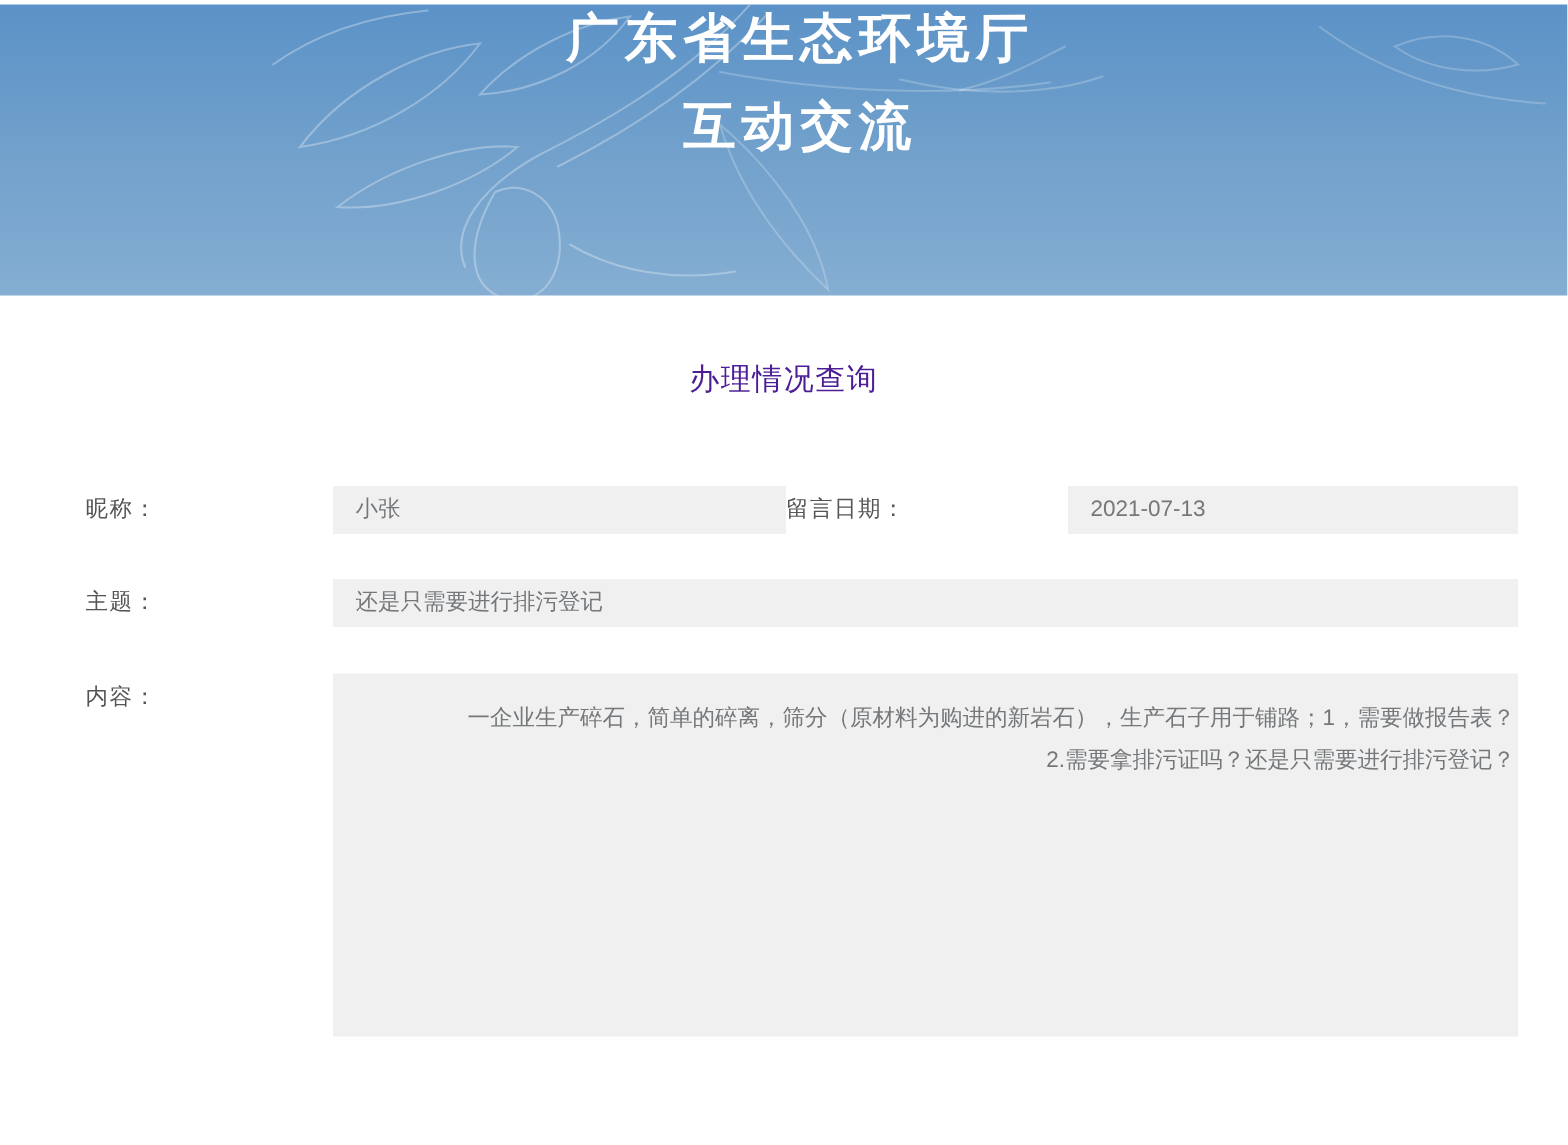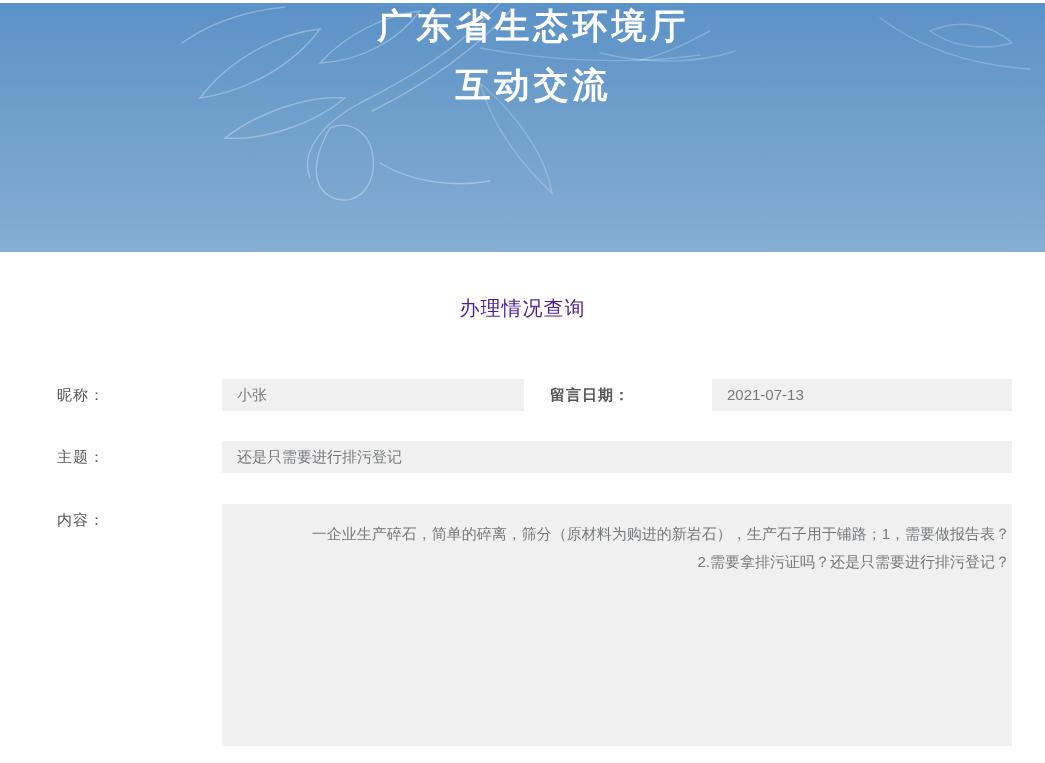--- a/index.html
+++ b/index.html
@@ -15,21 +15,21 @@
     font-family: "Liberation Sans", "DejaVu Sans", sans-serif;
   }
 
   
   .top-strip {
     height: 3px;
     background: #ffffff;
   }
   .header {
     position: relative;
-    height: 249px;
+    height: 194px;
     background: linear-gradient(180deg, #5b92c7 0%, #6f9fcb 45%, #85aed2 100%);
     overflow: hidden;
   }
   .floral-svg {
     position: absolute;
     left: 0;
     top: 0;
     width: 1045px;
     height: 249px;
     pointer-events: none;
@@ -78,22 +78,20 @@
     flex: 0 0 165px;
     box-sizing: border-box;
     font-size: 15px;
     line-height: 32px;
     letter-spacing: 1px;
     color: #555555;
   }
   .date-label {
     width: 188px;
     flex: 0 0 188px;
-    padding-left: 26px;
-    font-weight: bold;
   }
 
   .field-box {
     background: #f0f0f0;
     box-sizing: border-box;
     height: 32px;
     line-height: 32px;
     padding: 0 15px;
     font-size: 15px;
     color: #75787b;

